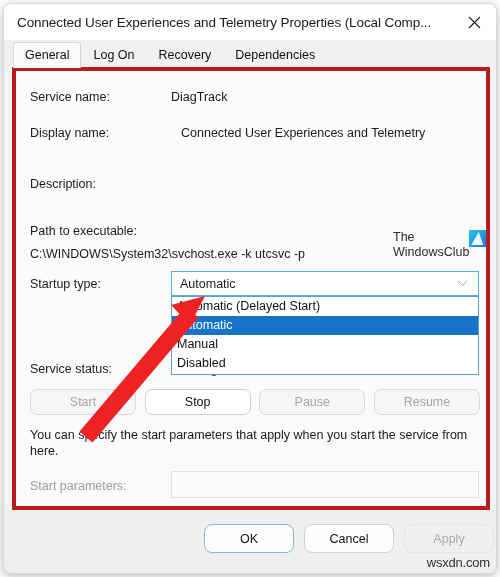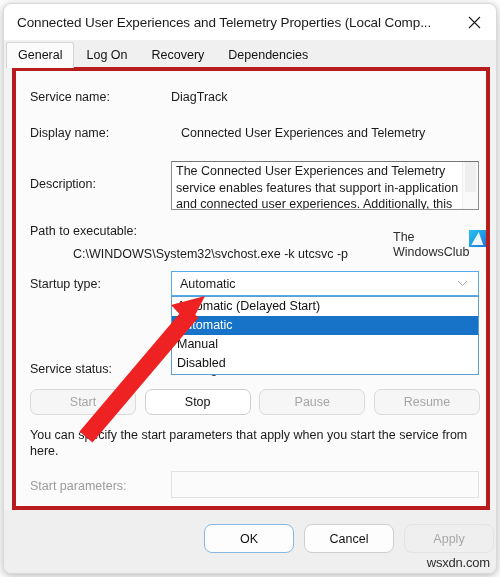--- a/index.html
+++ b/index.html
@@ -58,21 +58,21 @@
     cursor: default;
   }
   #close-btn svg { display:block; }
 
   
   #tabstrip {
     height: 27px;
     background: #f0f0f0;
     display: flex;
     align-items: flex-end;
-    padding-left: 2px;
+    padding-left: 9px;
     box-sizing: border-box;
     position: relative;
   }
   .tab {
     font-size: 12.5px;
     color: #111;
     padding: 4px 11px 5px 11px;
     line-height: 16px;
     border: 1px solid transparent;
     border-bottom: none;
@@ -358,29 +358,23 @@
   <div id="panel">
 
     <div class="row lbl" style="left:14px; top:19px;">Service name:</div>
     <div class="row val" style="left:155px; top:19px;">DiagTrack</div>
 
     <div class="row lbl" style="left:14px; top:55px;">Display name:</div>
     <div class="row val" style="left:165px; top:55px;">Connected User Experiences and Telemetry</div>
 
     <div class="row lbl" style="left:14px; top:106px;">Description:</div>
 
-    <div id="desc-box">
-      <p id="desc-text">The Connected User Experiences and Telemetry service enables features that support in-application and connected user experiences. Additionally, this</p>
-      <div id="desc-scroll">
-        <div id="desc-thumb"></div>
-      </div>
-    </div>
 
     <div class="row lbl" style="left:14px; top:153px;">Path to executable:</div>
-    <div class="row val" style="left:14px; top:176px;margin-left:43px;">C:\WINDOWS\System32\svchost.exe -k utcsvc -p</div>
+    <div class="row val" style="left:14px; top:176px;">C:\WINDOWS\System32\svchost.exe -k utcsvc -p</div>
 
     <div id="wc-logo">
       <div>The</div>
       <div>WindowsClub</div>
       <div id="wc-square"></div>
     </div>
 
     <div class="row lbl" style="left:14px; top:206px;">Startup type:</div>
 
     <div id="combo">

